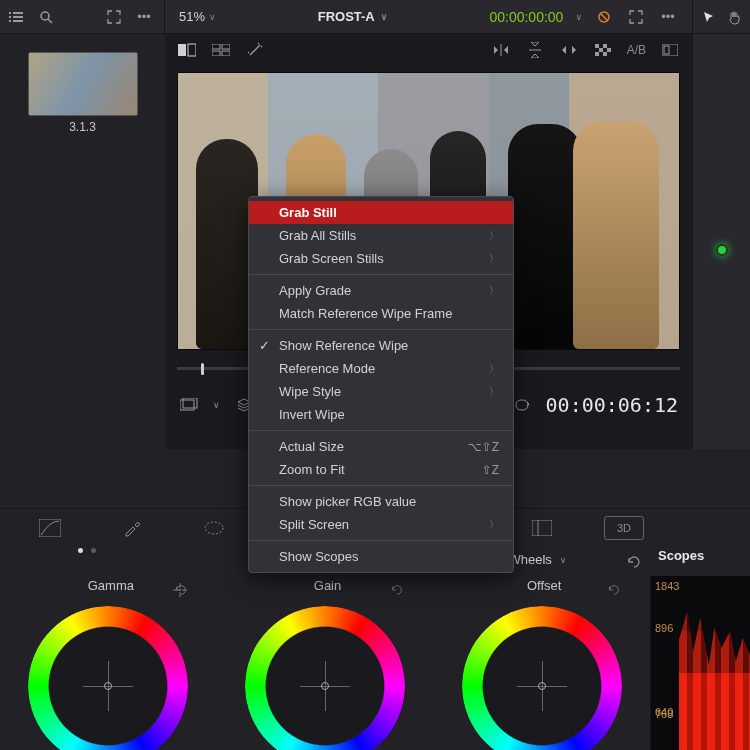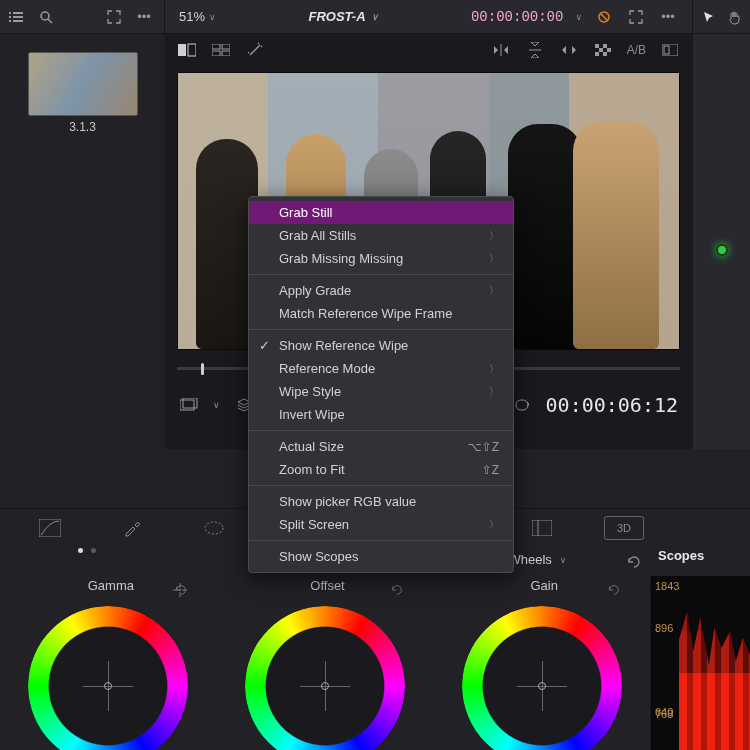--- a/index.html
+++ b/index.html
@@ -4,22 +4,22 @@
 <style>
 * { margin: 0; padding: 0; box-sizing: border-box; font-family: -apple-system, "Segoe UI", Arial, sans-serif; }
 body { width: 750px; height: 750px; background: #212126; color: #c0c0c0; overflow: hidden; position: relative; font-size: 13px; }
 .topbar { height: 34px; background: #28282e; display: flex; align-items: center; border-bottom: 1px solid #17171a; }
 .topbar .left, .topbar .center, .topbar .right { display: flex; align-items: center; gap: 8px; }
 .topbar .left { padding-left: 6px; width: 165px; border-right: 1px solid #17171a; height: 100%; justify-content: space-between; padding-right: 10px;}
 .topbar .center { flex: 1; justify-content: space-between; padding: 0 14px; }
 .topbar .right { width: 58px; justify-content: center; gap: 6px; border-left: 1px solid #17171a; height: 100%; }
 .icon-btn { width: 20px; height: 20px; display: inline-flex; align-items: center; justify-content: center; color: #9a9aa0; cursor: pointer; }
 .zoom { color: #d5d5d5; font-size: 13px; display: flex; align-items: center; gap: 4px; }
-.clipname { color: #e5e5e5; font-weight: 600; font-size: 13px; display: flex; align-items: center; gap: 6px; font-style: italic;}
-.tc { color: #f9a8d4; font-family: Liberation Mono, monospace; font-size: 14px; }
+.clipname { color: #e5e5e5; font-weight: 600; font-size: 13px; display: flex; align-items: center; gap: 6px;}
+.tc { color: #84cc16; font-family: Liberation Sans, sans-serif; font-size: 14px; }
 .chev { font-size: 9px; color: #8a8a90; }
 .side { position: absolute; left: 0; top: 34px; width: 165px; height: 410px; background: #212126; padding: 8px; }
 .thumb { width: 110px; height: 64px; background: linear-gradient(120deg, #b1a387 0%, #7d94a8 50%, #9a8670 100%); border: 1px solid #555; border-radius: 2px; margin: 10px auto 4px; }
 .thumb-label { text-align: center; font-size: 12px; color: #c8c8c8; }
 .viewer-area { position: absolute; left: 165px; top: 34px; right: 58px; height: 415px; background: #1a1a1e; }
 .viewer-toolbar { height: 32px; display: flex; align-items: center; justify-content: space-between; padding: 16px 12px; }
 .viewer-toolbar .grp { display: flex; gap: 14px; align-items: center; }
 .viewer-img { margin: 6px 12px; height: 278px; background:
   linear-gradient(90deg, rgba(190,176,152,0.9) 0 18%, rgba(160,170,178,0.85) 18% 40%, rgba(150,150,155,0.85) 40% 62%, rgba(135,145,150,0.85) 62% 78%, rgba(185,165,140,0.9) 78% 100%),
   linear-gradient(#b8c0c6, #8f979d);
@@ -35,21 +35,21 @@
 .scrub { height: 22px; margin: 8px 12px 0; position: relative; }
 .scrub .track { position:absolute; left:0; right:0; top:9px; height:3px; background:#3a3a40; }
 .scrub .knob { position:absolute; left:24px; top:5px; width:3px; height:12px; background:#d0d0d0; border-radius:2px;}
 .viewer-bottom { height: 50px; display:flex; align-items:center; justify-content:space-between; padding: 0 14px;}
 .viewer-bottom .grp { display:flex; gap:14px; align-items:center;}
 .tc-big { color:#e6e6e6; font-size:20px; font-family: Menlo, monospace; }
 .right-strip { position:absolute; right:0; top:34px; width:58px; height:415px; background:#28282e; border-left:1px solid #17171a; }
 .node-dot { position:absolute; right:22px; top:210px; width:12px; height:12px; border-radius:50%; background:#2ecc40; border:2px solid #1a3a1a; box-shadow: 0 0 8px #2ecc40;}
 .ctx { position:absolute; left:248px; top:196px; width:266px; background:#323236; border:1px solid #4a4a50; border-radius:4px; box-shadow: 0 6px 24px rgba(0,0,0,0.6); z-index:50; padding: 4px 0;}
 .ctx .mi { padding: 4px 14px 4px 30px; color:#d2d2d2; font-size:13px; display:flex; justify-content:space-between; align-items:center; position:relative;}
-.ctx .mi.hi { background:#701a75; color:#fff;}
+.ctx .mi.hi { background:#b91c1c; color:#fff;font-weight:bold;}
 .ctx .sep { height:1px; background:#48484e; margin:4px 0;}
 .ctx .arrow { color:#9a9aa0; font-size:10px;}
 .ctx .check { position:absolute; left:10px; color:#d0d0d0;}
 .ctx .sc { color:#9a9aa0; font-size:12px;}
 .toolrow { position:absolute; left:0; top:508px; right:0; height:38px; background:#212126; border-top:1px solid #17171a; display:flex; align-items:center; padding: 0 30px; gap: 42px;}
 .toolrow .tb { width:40px; height:24px; display:flex; align-items:center; justify-content:center; color:#8a8a90; }
 .pager { position:absolute; left:78px; top:548px; display:flex; gap:8px;}
 .pager span{ width:5px;height:5px;border-radius:50%;background:#5a5a60;}
 .pager span.on{background:#ddd;}
 .prim-header { position:absolute; left:450px; top:552px; display:flex; align-items:center; gap:8px; color:#d0d0d0; font-size:13px;}
@@ -267,21 +267,21 @@
 
 <div class="ctx" id="ctx">
     <div class="mi hi">
       <span>Grab Still</span>
     </div>
     <div class="mi">
       <span>Grab All Stills</span>
       <span class="arrow">〉</span>
     </div>
     <div class="mi">
-      <span>Grab Missing Missing</span>
+      <span>Grab Screen Stills</span>
       <span class="arrow">〉</span>
     </div>
     <div class="sep"></div>
     <div class="mi">
       <span>Apply Grade</span>
       <span class="arrow">〉</span>
     </div>
     <div class="mi">
       <span>Match Reference Wipe Frame</span>
     </div>
@@ -402,35 +402,35 @@
           <line x1="10" y1="8" x2="15" y2="8" stroke="currentColor"></line>
           <circle cx="8" cy="8" r="1"></circle>
         </svg>
       </span>
     <div class="colorwheel"></div>
       <div class="colorwheel-inner"></div>
     <div class="cross"></div>
       <div class="dot"></div>
     </div>
     <div class="wheel">
-      <div class="lbl">Offset</div>
+      <div class="lbl">Gain</div>
     <span class="reset icon-btn">
         <svg width="14" height="14" viewBox="0 0 16 16">
           <path d="M3 8a5 5 0 115 5" fill="none" stroke="currentColor"></path>
           <path d="M3 4v4h4" fill="none" stroke="currentColor"></path>
         </svg>
       </span>
 
     <div class="colorwheel"></div>
       <div class="colorwheel-inner"></div>
     <div class="cross"></div>
       <div class="dot"></div>
     </div>
     <div class="wheel">
-      <div class="lbl">Gain</div>
+      <div class="lbl">Offset</div>
     <span class="reset icon-btn">
         <svg width="14" height="14" viewBox="0 0 16 16">
           <path d="M3 8a5 5 0 115 5" fill="none" stroke="currentColor"></path>
           <path d="M3 4v4h4" fill="none" stroke="currentColor"></path>
         </svg>
       </span>
 
     <div class="colorwheel"></div>
       <div class="colorwheel-inner"></div>
     <div class="cross"></div>

